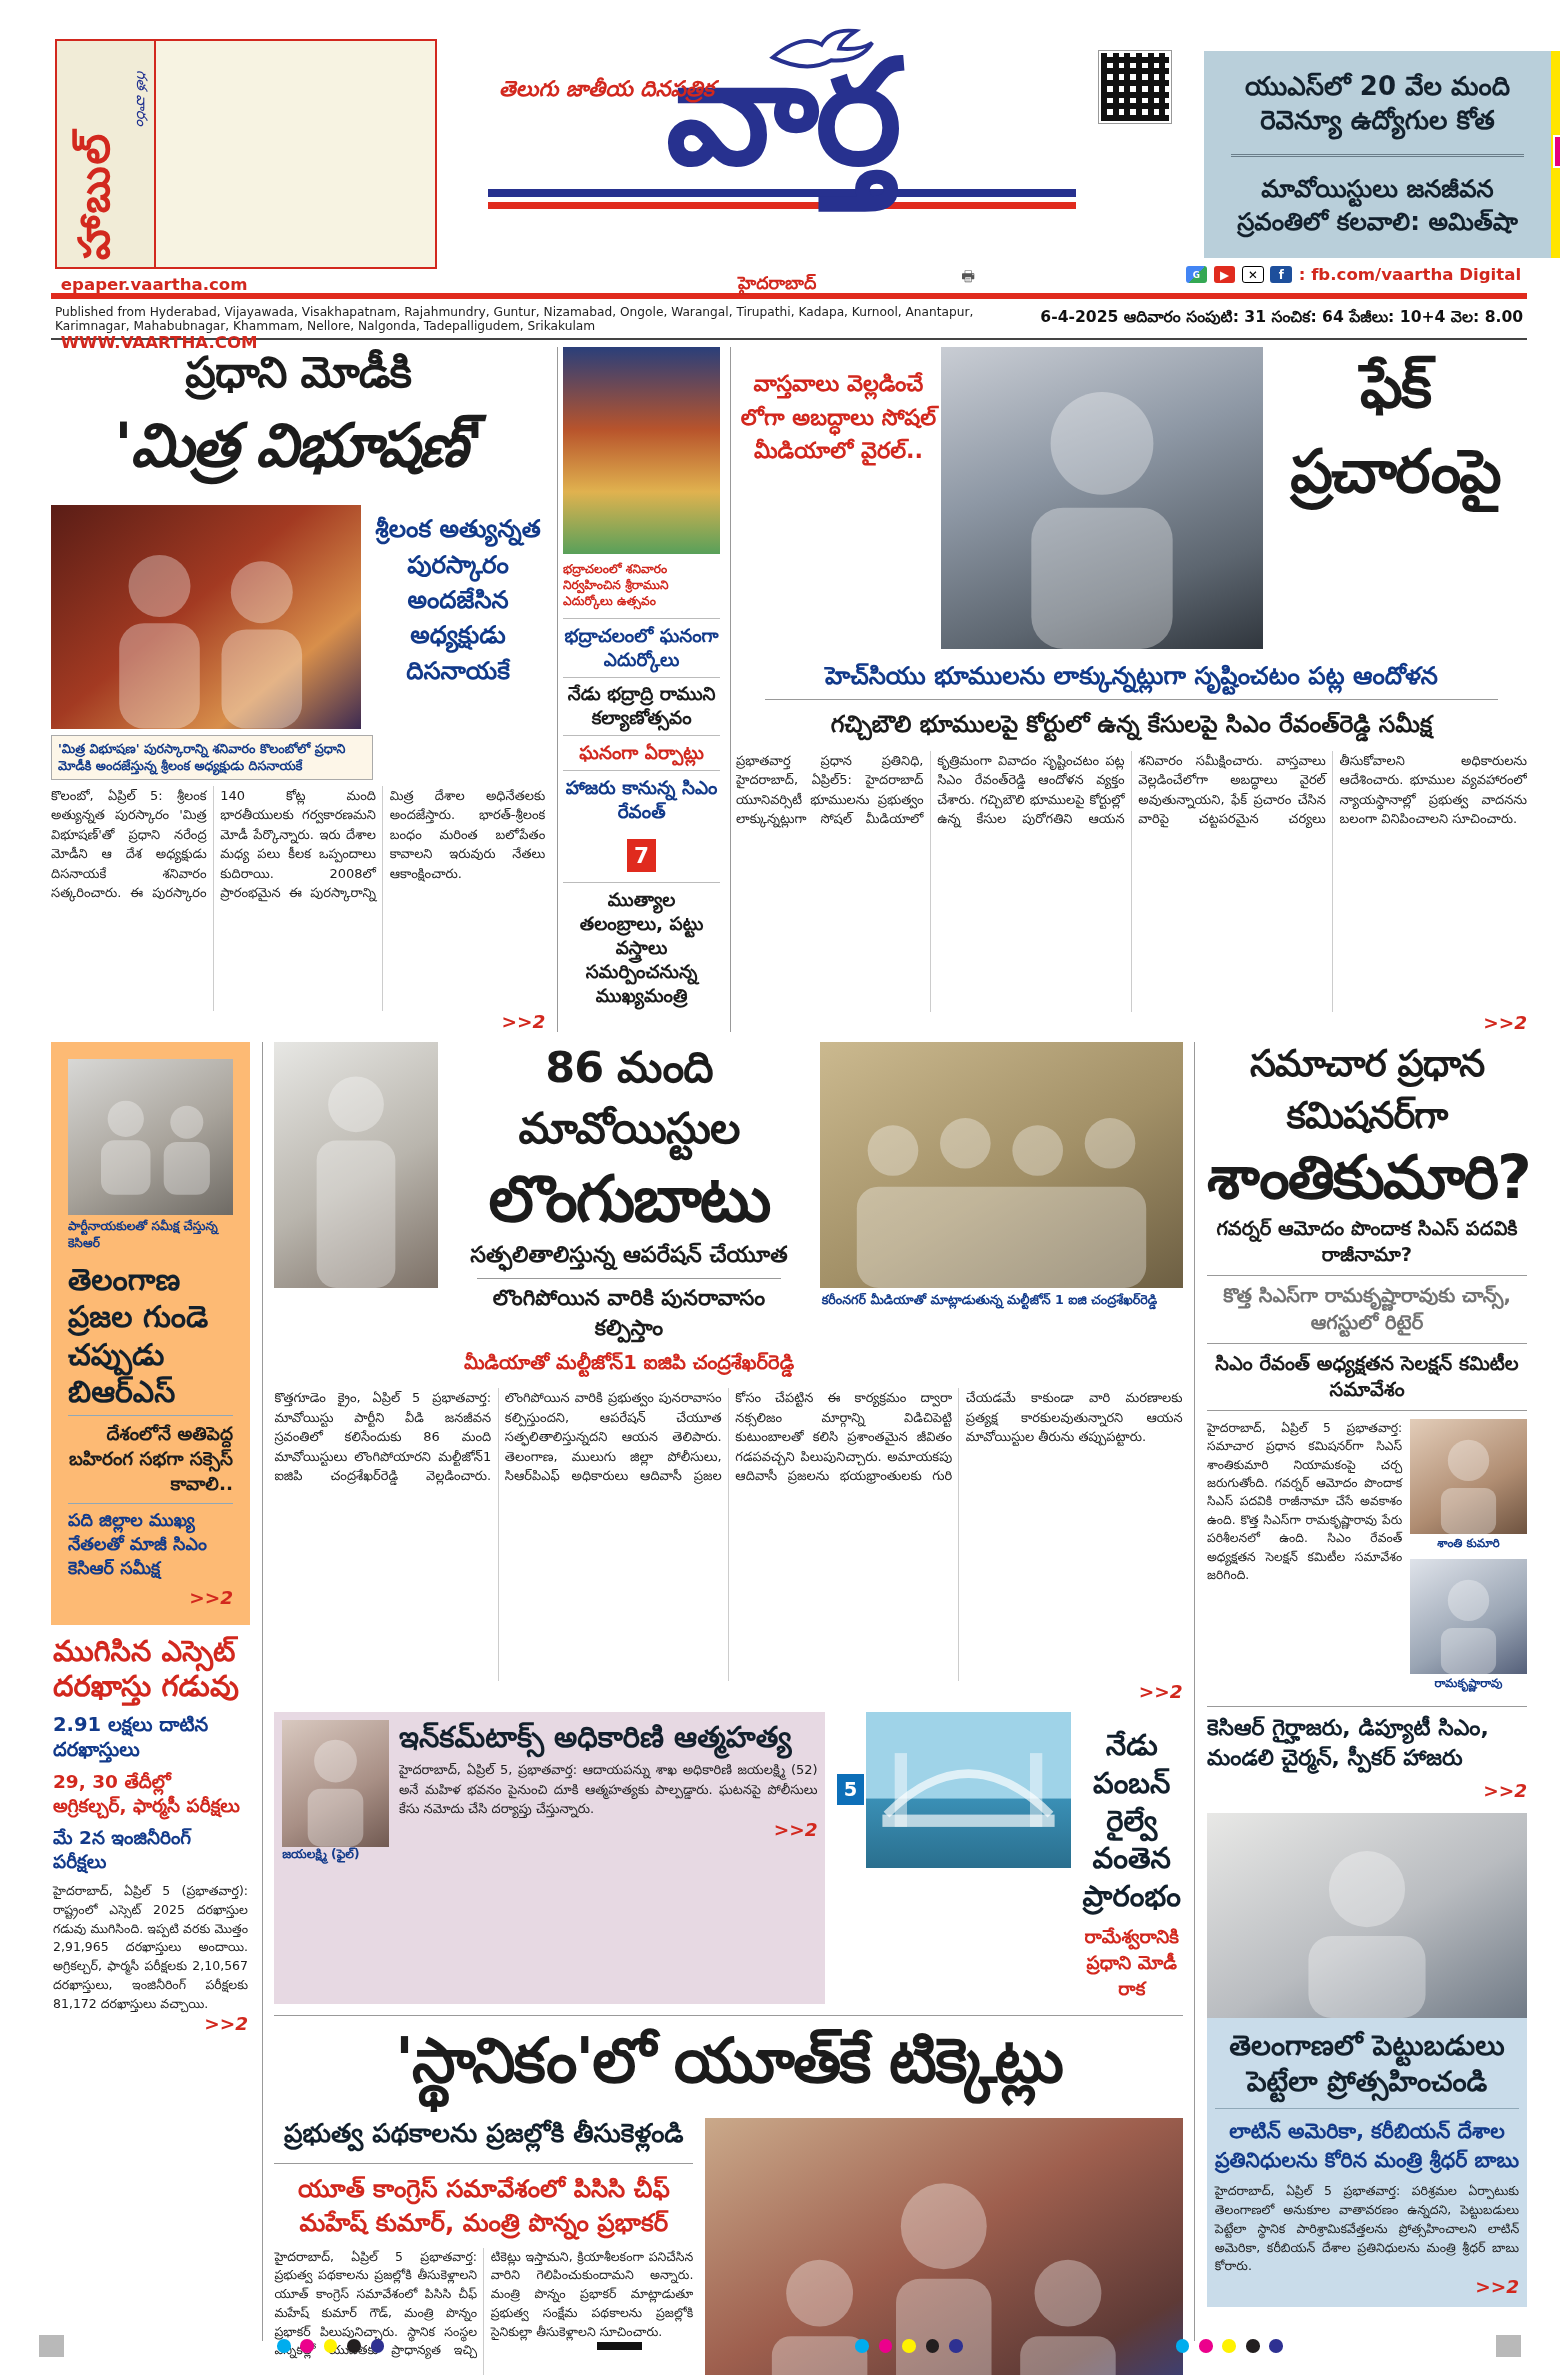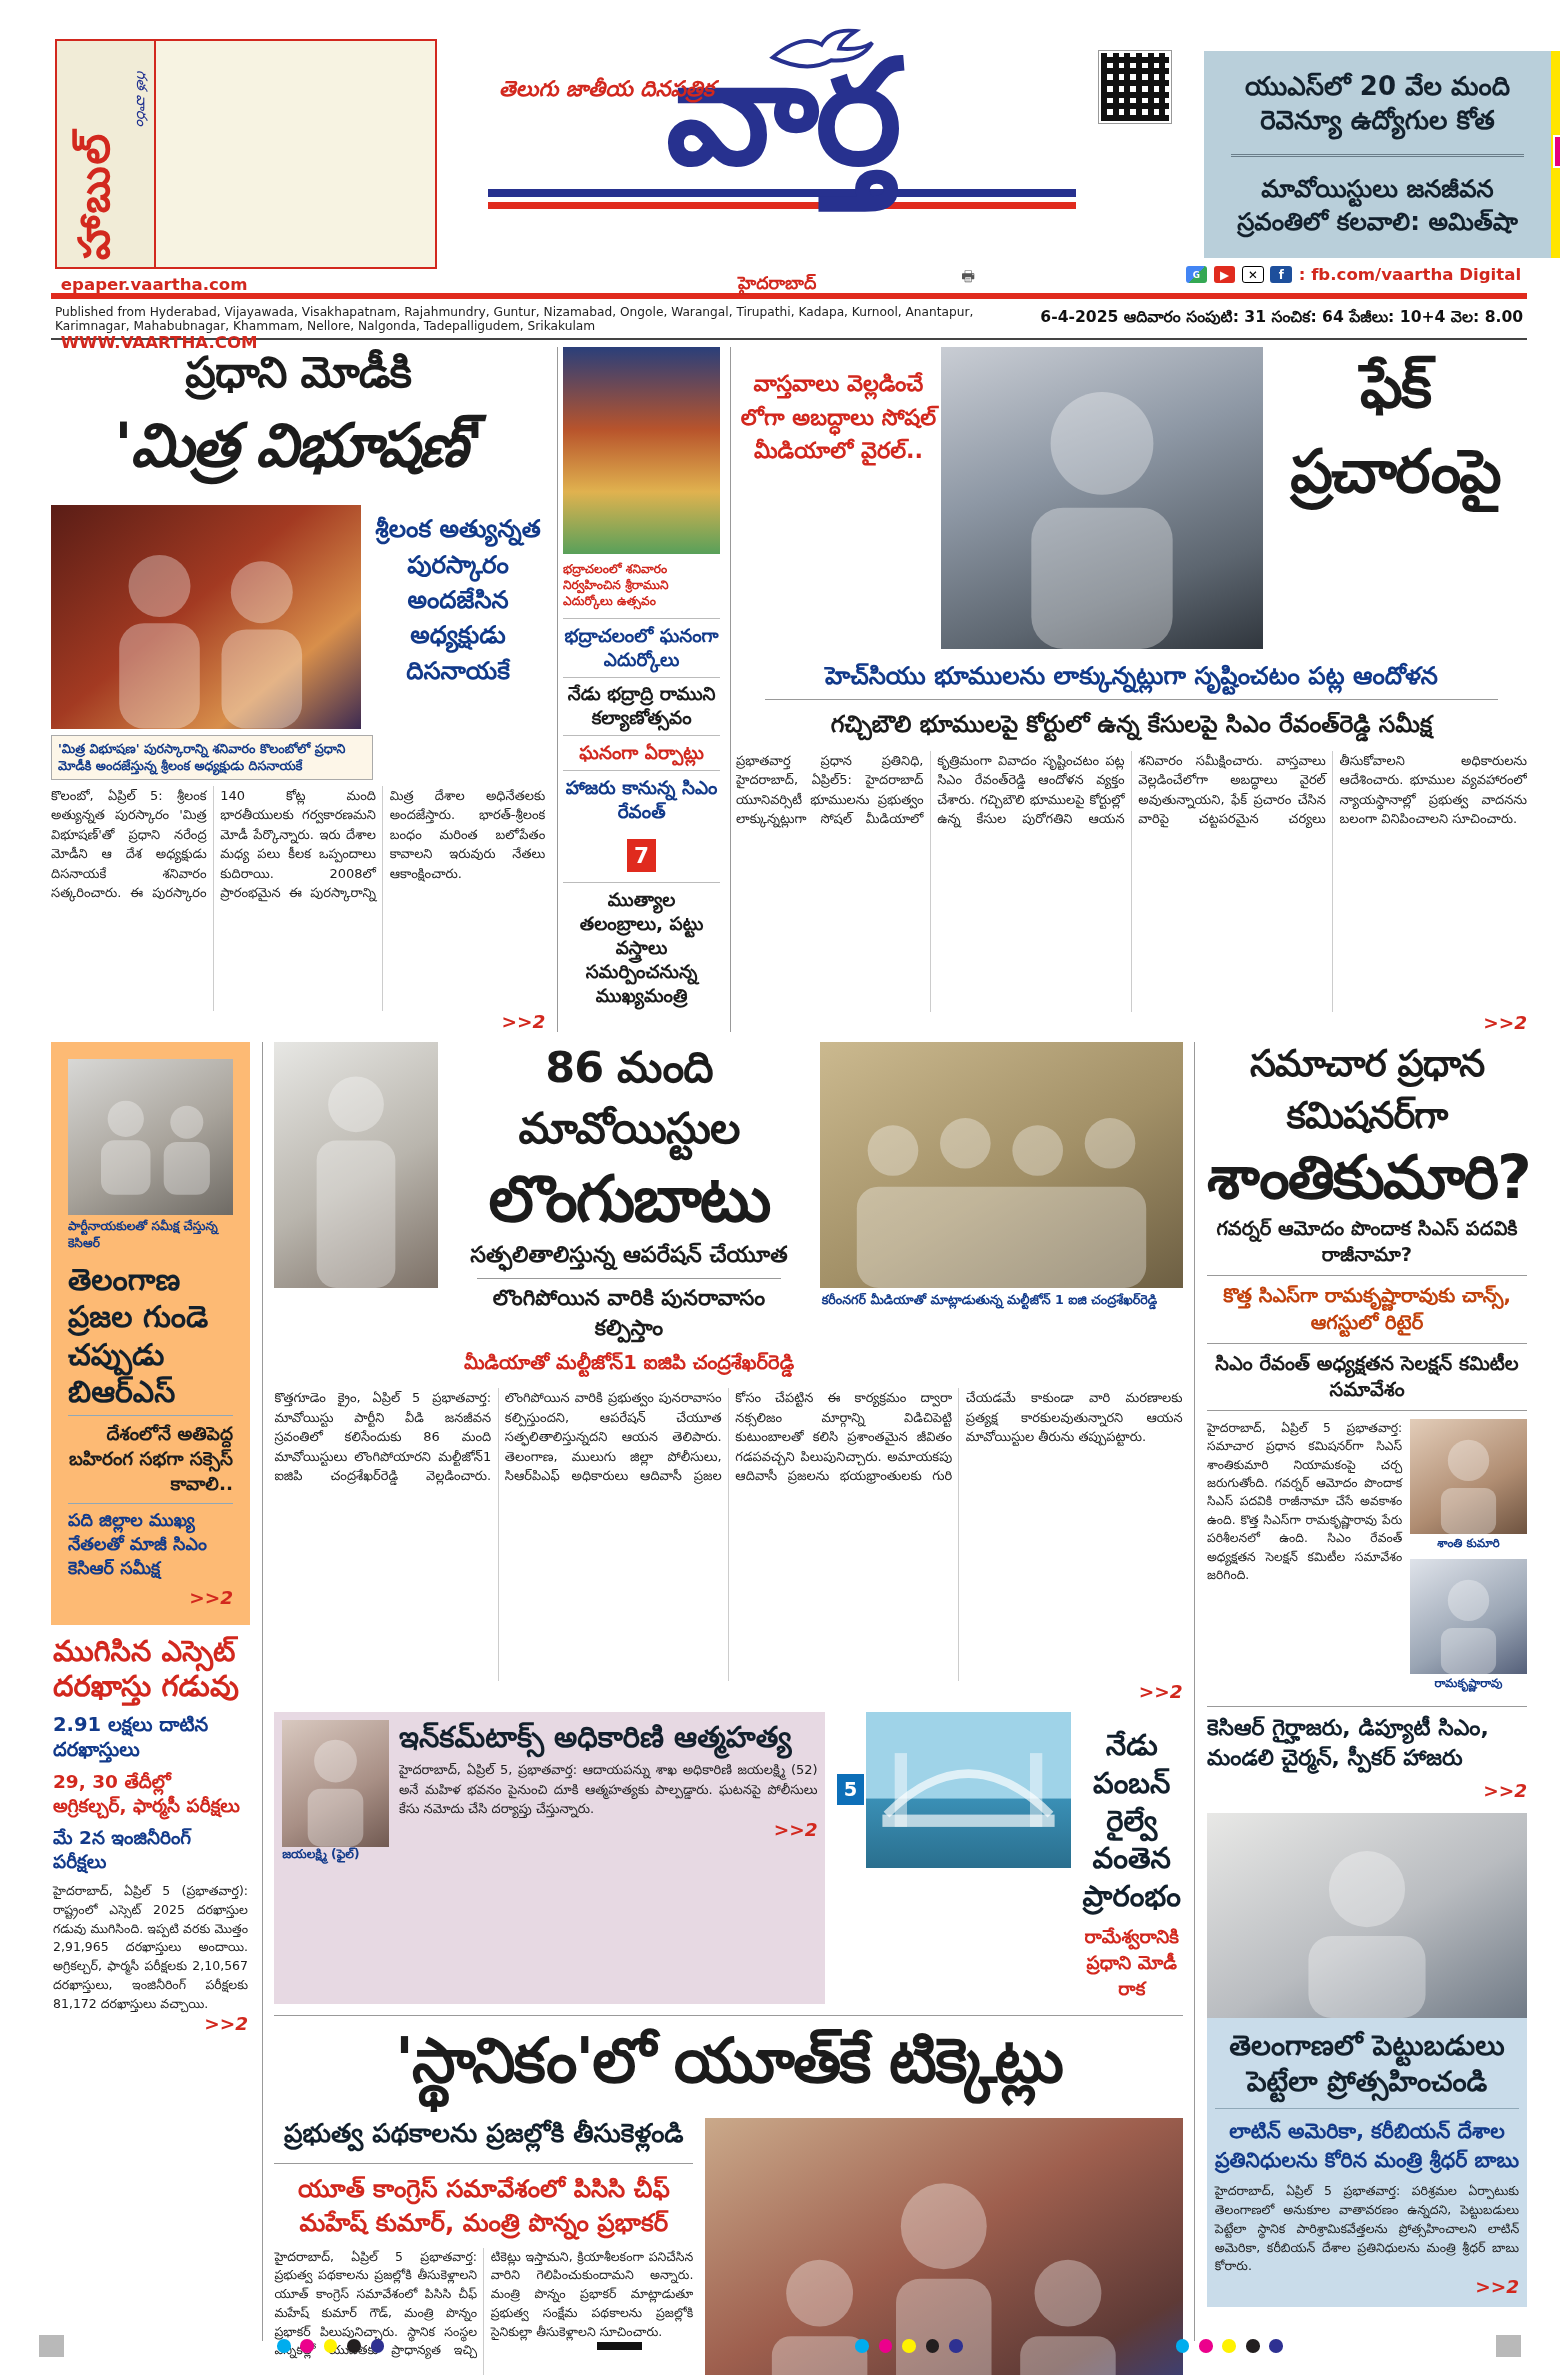--- a/index.html
+++ b/index.html
@@ -139,21 +139,21 @@
   .youth-left { width:419px; }
   .youth-s1 { font-size:26px; font-weight:bold; color:#13202c; text-align:center; border-bottom:1px solid #999; padding-bottom:7.8px; }
   .youth-s2 { font-size:24.4px; font-weight:bold; color:#d2281e; text-align:center; padding:7.8px 0; line-height:1.4; }
   .youth-body { column-count:2; column-gap:13.7px; column-rule:1px solid #ccc; height:234px; overflow:hidden; font-size:12.5px; }
   .youth-photo { flex:1; height:293px; background:linear-gradient(150deg,#caa98a,#9e5f4e 45%,#5e3a36 80%,#30418a); }
 
   .rightcol { width:320px; display:flex; flex-direction:column; }
   .cs-kicker { font-size:37px; font-weight:bold; text-align:center; letter-spacing:-1px; }
   .cs-h { font-size:60px; font-weight:bold; text-align:center; letter-spacing:-2px; line-height:1.05; }
   .cs-sub { font-size:19.5px; font-weight:bold; text-align:center; line-height:1.35; padding:6.8px 0; border-bottom:1px solid #999; }
-  .cs-sub.blue { color:#c2410c; }
+  .cs-sub.blue { color:#737373; }
   .cs-mid { display:flex; gap:7.8px; margin-top:7.8px; }
   .cs-body { flex:1; font-size:12.3px; }
   .cs-ports { width:117px; }
   .cs-port { height:115px; background:linear-gradient(150deg,#e3cdb9,#b08d72 60%,#6e5340); margin-bottom:2px; }
   .cs-port.b { background:linear-gradient(150deg,#dfe3ea,#9aa5b4 60%,#55607a); }
   .cs-pcap { font-size:11.7px; color:#123a8a; font-weight:bold; text-align:center; margin-bottom:5.9px; }
   .cs-s4 { font-size:22px; font-weight:bold; color:#13202c; line-height:1.35; margin:7.8px 0; border-top:1px solid #999; padding-top:5.9px; }
 
   .invest { margin-top:11.7px; }
   .invest-photo { height:205px; background:linear-gradient(150deg,#e8e8e6,#b9bcc0 55%,#707a86); }

